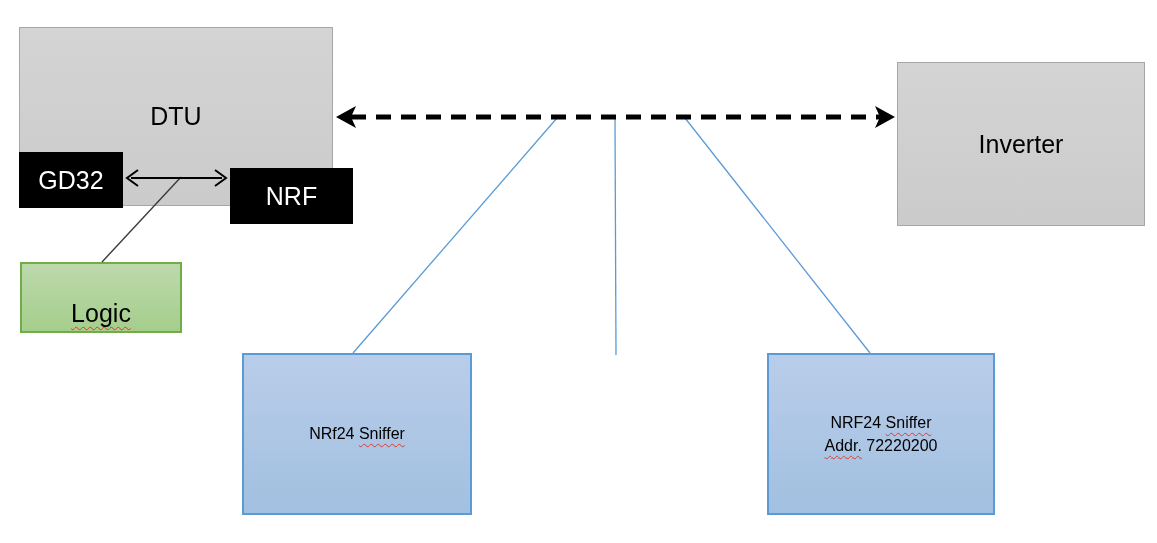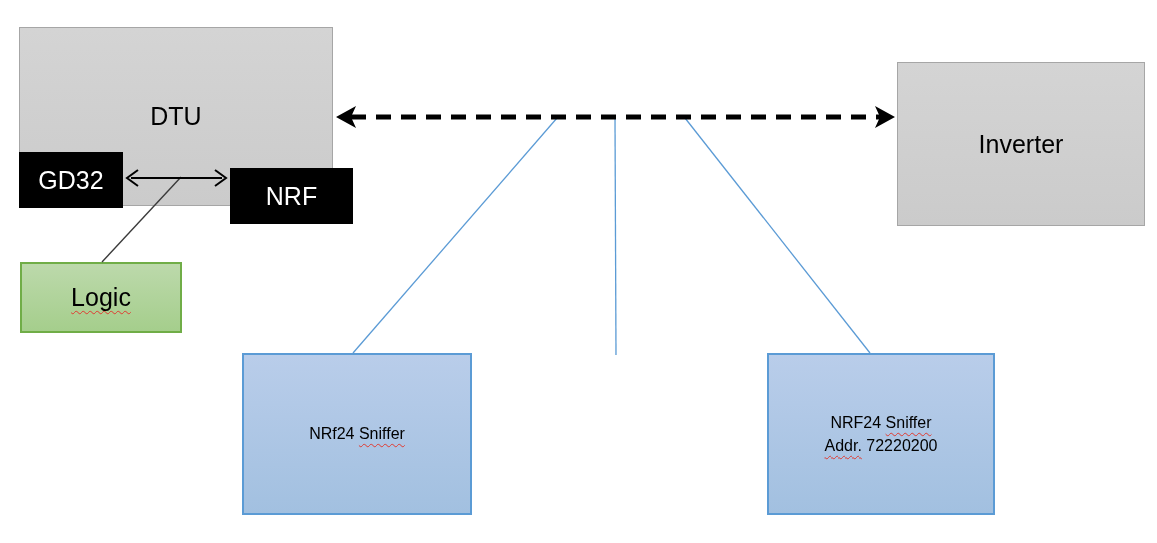--- a/index.html
+++ b/index.html
@@ -53,21 +53,21 @@
   </div>
 
   <div class="box chip" style="left:19px;top:152px;width:104px;height:56px;">
     <div>GD32</div>
   </div>
 
   <div class="box chip" style="left:230px;top:168px;width:123px;height:56px;">
     <div>NRF</div>
   </div>
 
-  <div class="box green" style="left:20px;top:262px;width:162px;height:71px;">
+  <div class="box green" style="left:20px;top:262px;width:162px;height:71px;justify-content:flex-end;">
     <div><span class="sp">Logic</span></div>
   </div>
 
   <div class="box gray" style="left:897px;top:33px;width:248px;height:164px;margin-top:29px;">
     <div>Inverter</div>
   </div>
 
   <div class="box blue" style="left:242px;top:353px;width:230px;height:162px;">
     <div><span>NRf24 </span><span class="sp">Sniffer</span></div>
   </div>

